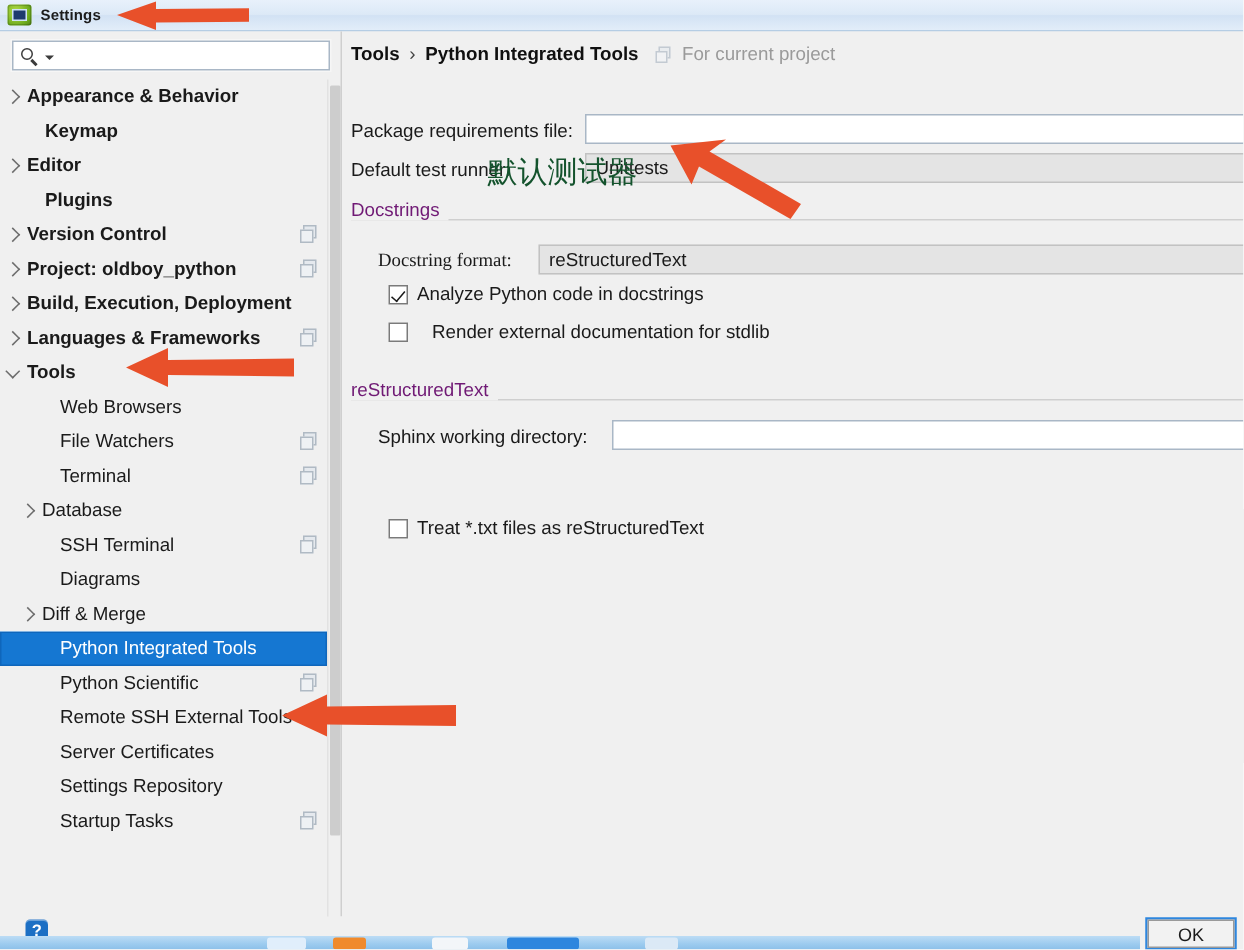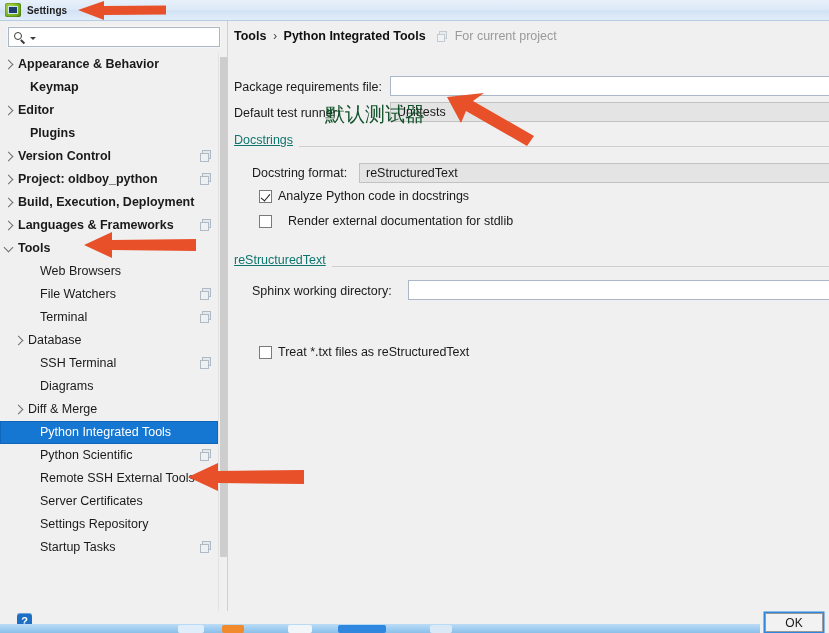--- a/index.html
+++ b/index.html
@@ -162,22 +162,22 @@
     font-size: 12.5px; color: #1a1a1a; padding: 0 4px; overflow: hidden;
     white-space: nowrap;
   }
   .combo {
     position: absolute; background: #e4e4e4; border: 1px solid #c2c2c2;
     box-sizing: border-box; height: 20px; line-height: 18px;
     font-size: 12.5px; color: #1a1a1a; padding: 0 6px; overflow: hidden;
     white-space: nowrap;
   }
   .section-title {
-    position: absolute; font-size: 12.5px; color: #0f766e; background: #f0f0f0;
-    padding-right: 6px; z-index: 2; white-space: nowrap; text-decoration: underline;
+    position: absolute; font-size: 12.5px; color: #701a75; background: #f0f0f0;
+    padding-right: 6px; z-index: 2; white-space: nowrap;
   }
   .section-rule {
     position: absolute; height: 1px; background: #cfcfcf; z-index: 1;
   }
   .checkrow {
     position: absolute; display: flex; align-items: center; white-space: nowrap;
   }
   .checkbox {
     width: 13px; height: 13px; box-sizing: border-box;
     border: 1px solid #7a7a7a; background: #ffffff; position: relative;
@@ -393,21 +393,21 @@
 
     <div class="field-label" style="left:6px; top:59px;">Package requirements file:</div>
     <div class="textfield" style="left:162px; top:55px; width:445px;"></div>
 
     <div class="field-label" style="left:6px; top:85px;">Default test runner:</div>
     <div class="combo" style="left:162px; top:81px; width:445px;">Unittests</div>
 
     <div class="section-title" style="left:6px; top:112px;">Docstrings</div>
     <div class="section-rule" style="left:6px; top:125px; width:595px;"></div>
 
-    <div class="field-label" style="left:24px; top:145px;">Docstring format:</div>
+    <div class="field-label" style="left:24px; top:145px;font-family:Liberation Serif, serif;">Docstring format:</div>
     <div class="combo" style="left:131px; top:142px; width:476px;">reStructuredText</div>
 
     <div class="checkrow" style="left:31px; top:168px;">
       <span class="checkbox checked"></span>
       <span class="ctext">Analyze Python code in docstrings</span>
     </div>
 
     <div class="checkrow" style="left:31px; top:193px;gap:10px;">
       <span class="checkbox"></span>
       <span class="ctext">Render external documentation for stdlib</span>

